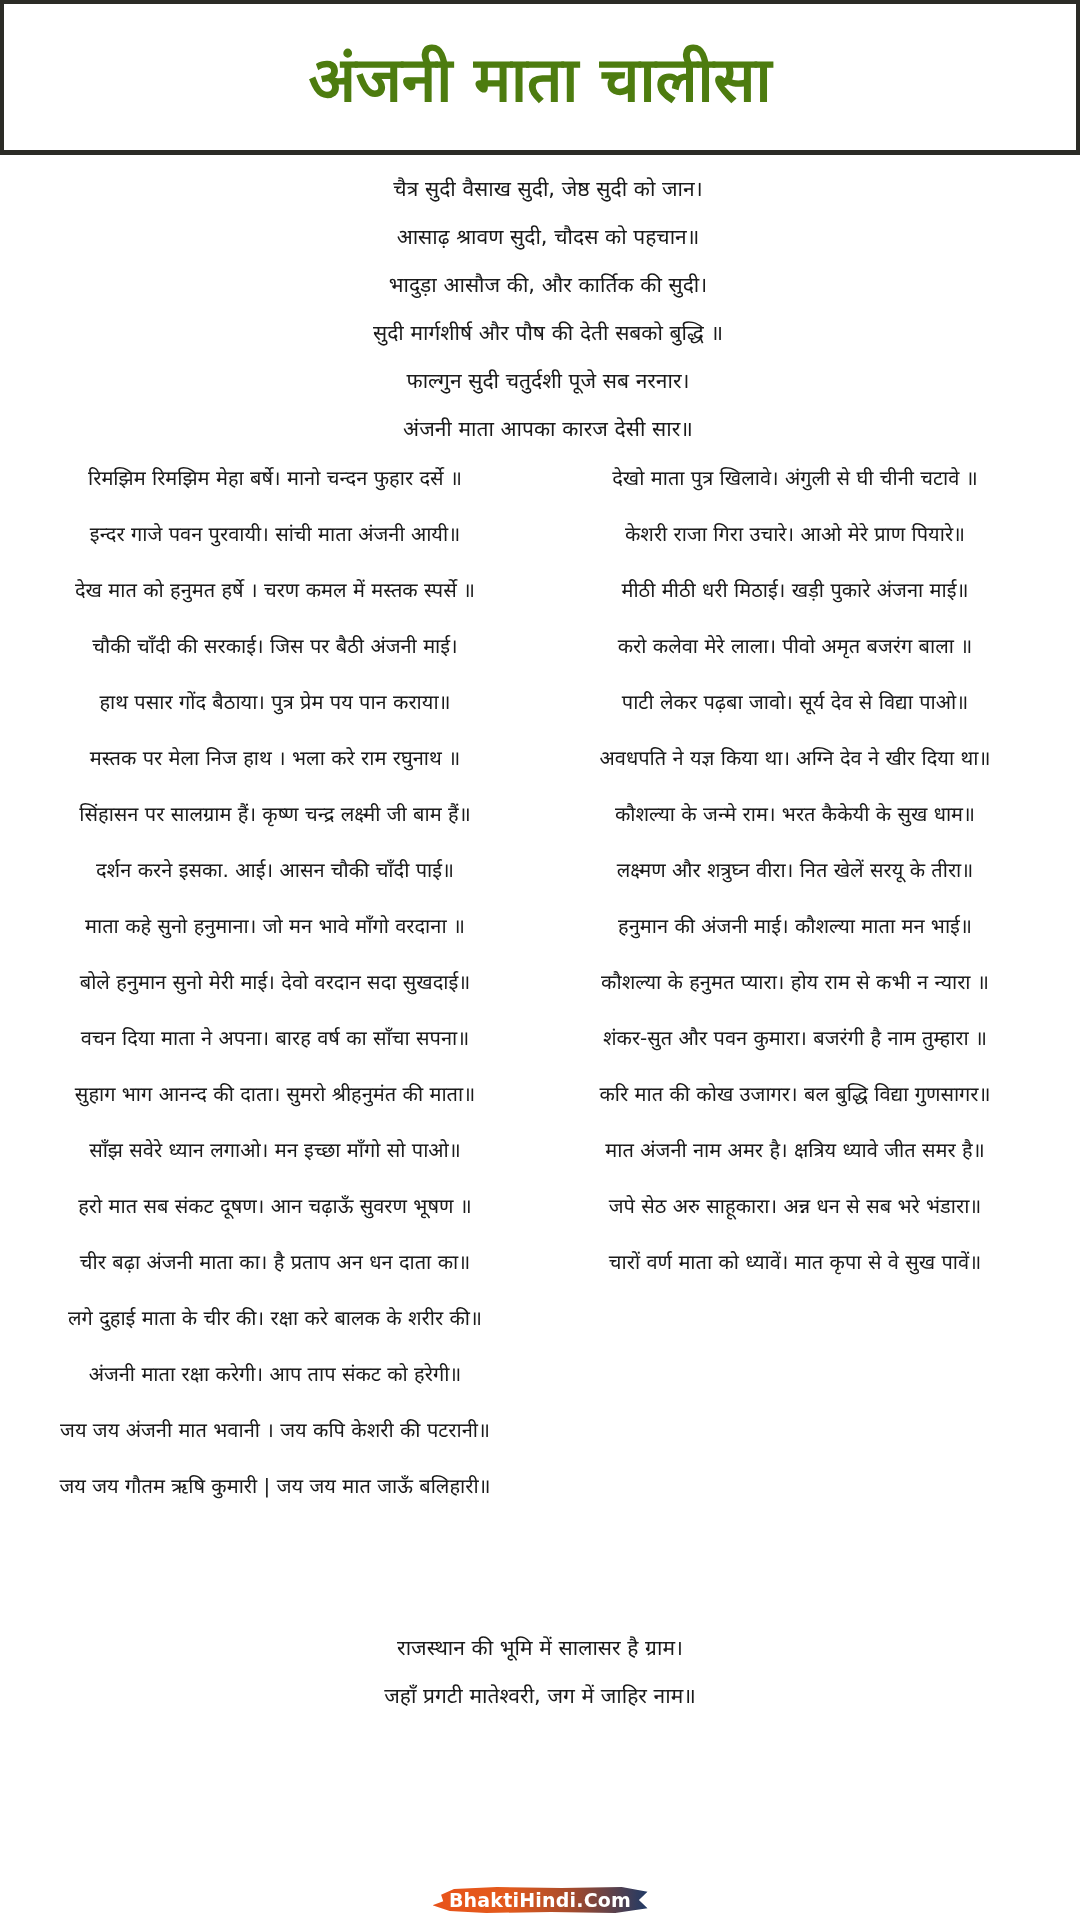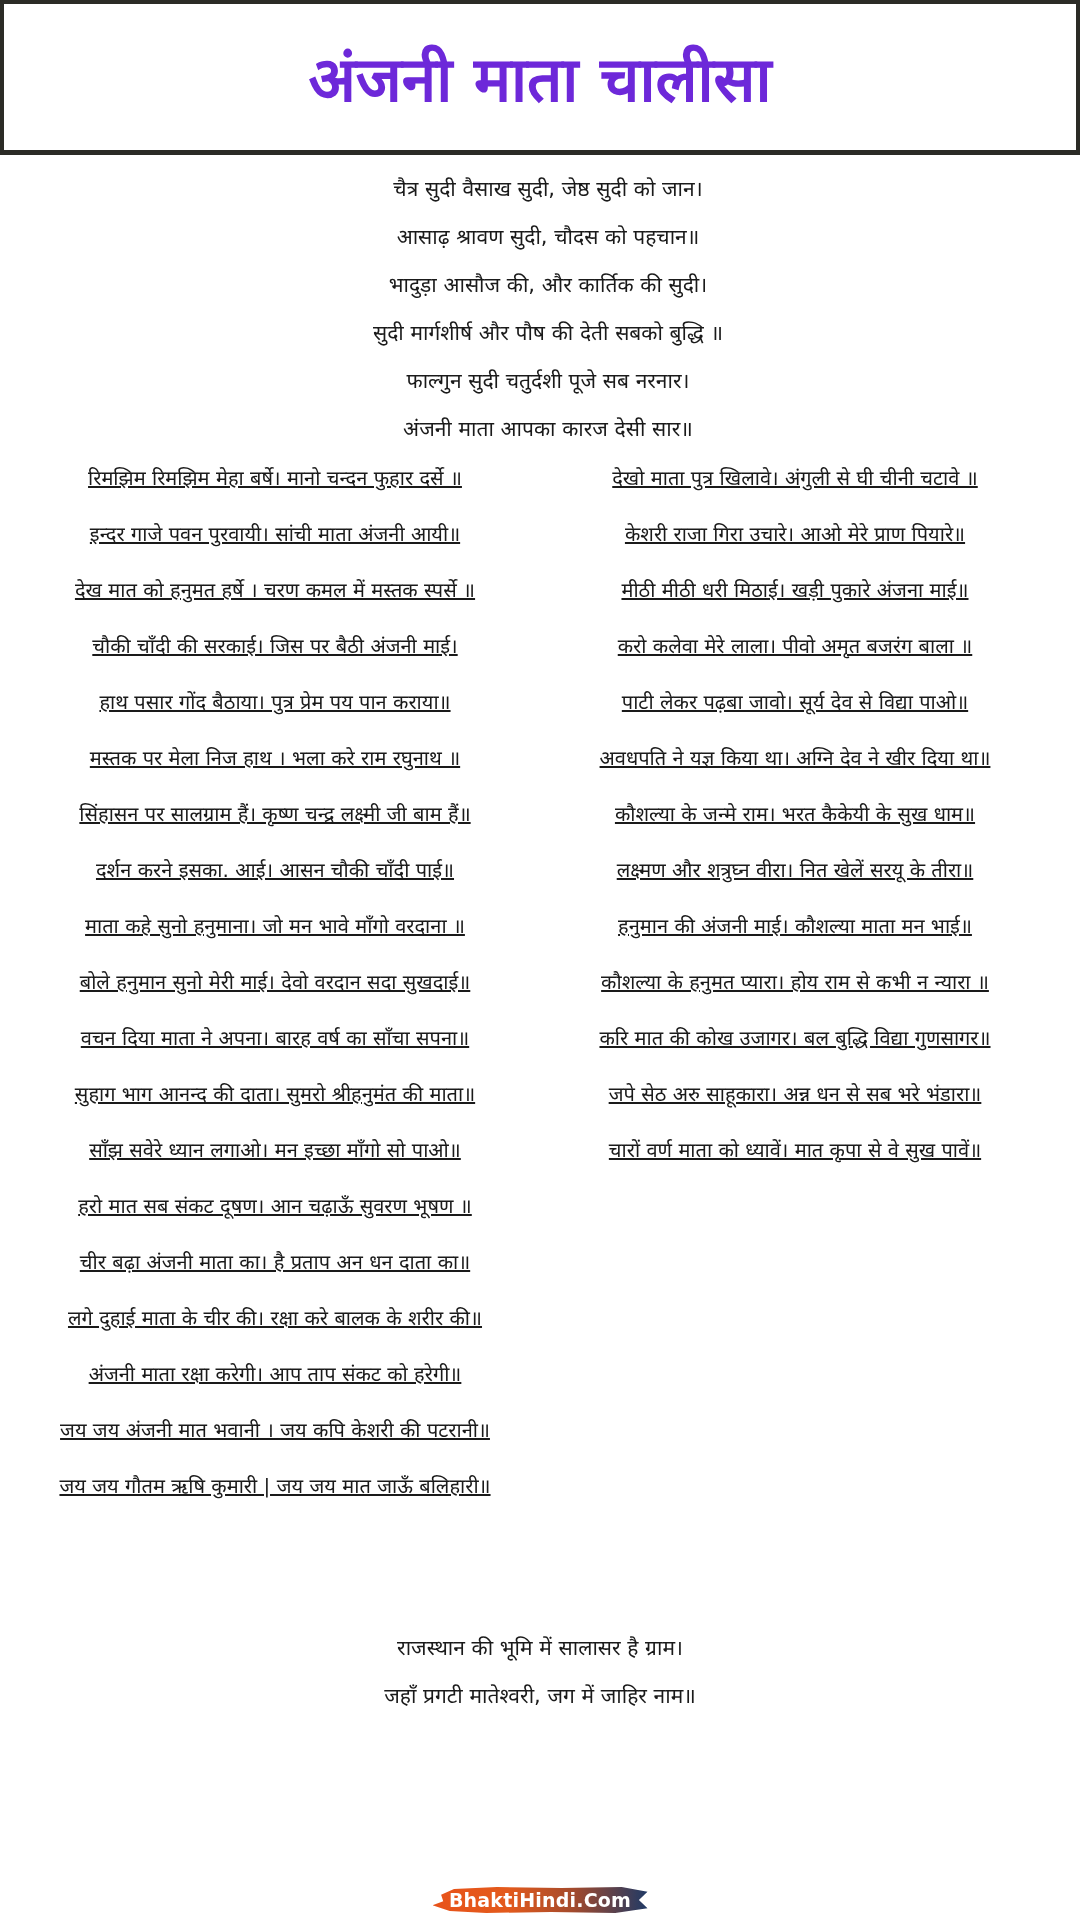--- a/index.html
+++ b/index.html
@@ -26,21 +26,21 @@
       border-bottom-width: 5px;
       background: #ffffff;
       display: flex;
       align-items: center;
       justify-content: center;
     }
     .title {
       font-family: "DejaVu Sans", sans-serif;
       font-weight: bold;
       font-size: 62px;
-      color: #6d28d9;
+      color: #4d7c0f;
       letter-spacing: 0px;
       margin: 0;
     }
     .intro {
       position: absolute;
       left: 0;
       top: 165px;
       width: 1080px;
       text-align: center;
     }
@@ -48,21 +48,20 @@
       font-size: 21px;
       height: 48px;
       line-height: 48px;
       white-space: nowrap;
       padding-left: 16px;
     }
     .col {
       position: absolute;
       top: 455px;
       text-align: center;
-      text-decoration: underline;
     }
     .col.left {
       left: 30px;
       width: 490px;
     }
     .col.right {
       left: 570px;
       width: 450px;
     }
     .col .line {
@@ -160,21 +159,23 @@
   <div class="line">देखो माता पुत्र खिलावे। अंगुली से घी चीनी चटावे ॥</div>
   <div class="line">केशरी राजा गिरा उचारे। आओ मेरे प्राण पियारे॥</div>
   <div class="line">मीठी मीठी धरी मिठाई। खड़ी पुकारे अंजना माई॥</div>
   <div class="line">करो कलेवा मेरे लाला। पीवो अमृत बजरंग बाला ॥</div>
   <div class="line">पाटी लेकर पढ़बा जावो। सूर्य देव से विद्या पाओ॥</div>
   <div class="line">अवधपति ने यज्ञ किया था। अग्नि देव ने खीर दिया था॥</div>
   <div class="line">कौशल्या के जन्मे राम। भरत कैकेयी के सुख धाम॥</div>
   <div class="line">लक्ष्मण और शत्रुघ्न वीरा। नित खेलें सरयू के तीरा॥</div>
   <div class="line">हनुमान की अंजनी माई। कौशल्या माता मन भाई॥</div>
   <div class="line">कौशल्या के हनुमत प्यारा। होय राम से कभी न न्यारा ॥</div>
+  <div class="line">शंकर-सुत और पवन कुमारा। बजरंगी है नाम तुम्हारा ॥</div>
   <div class="line">करि मात की कोख उजागर। बल बुद्धि विद्या गुणसागर॥</div>
+  <div class="line">मात अंजनी नाम अमर है। क्षत्रिय ध्यावे जीत समर है॥</div>
   <div class="line">जपे सेठ अरु साहूकारा। अन्न धन से सब भरे भंडारा॥</div>
   <div class="line">चारों वर्ण माता को ध्यावें। मात कृपा से वे सुख पावें॥</div>
 </div>
 
 <div class="outro">
   <div class="line">राजस्थान की भूमि में सालासर है ग्राम।</div>
   <div class="line">जहाँ प्रगटी मातेश्वरी, जग में जाहिर नाम॥</div>
 </div>
 
 <div class="logo-wrap">

